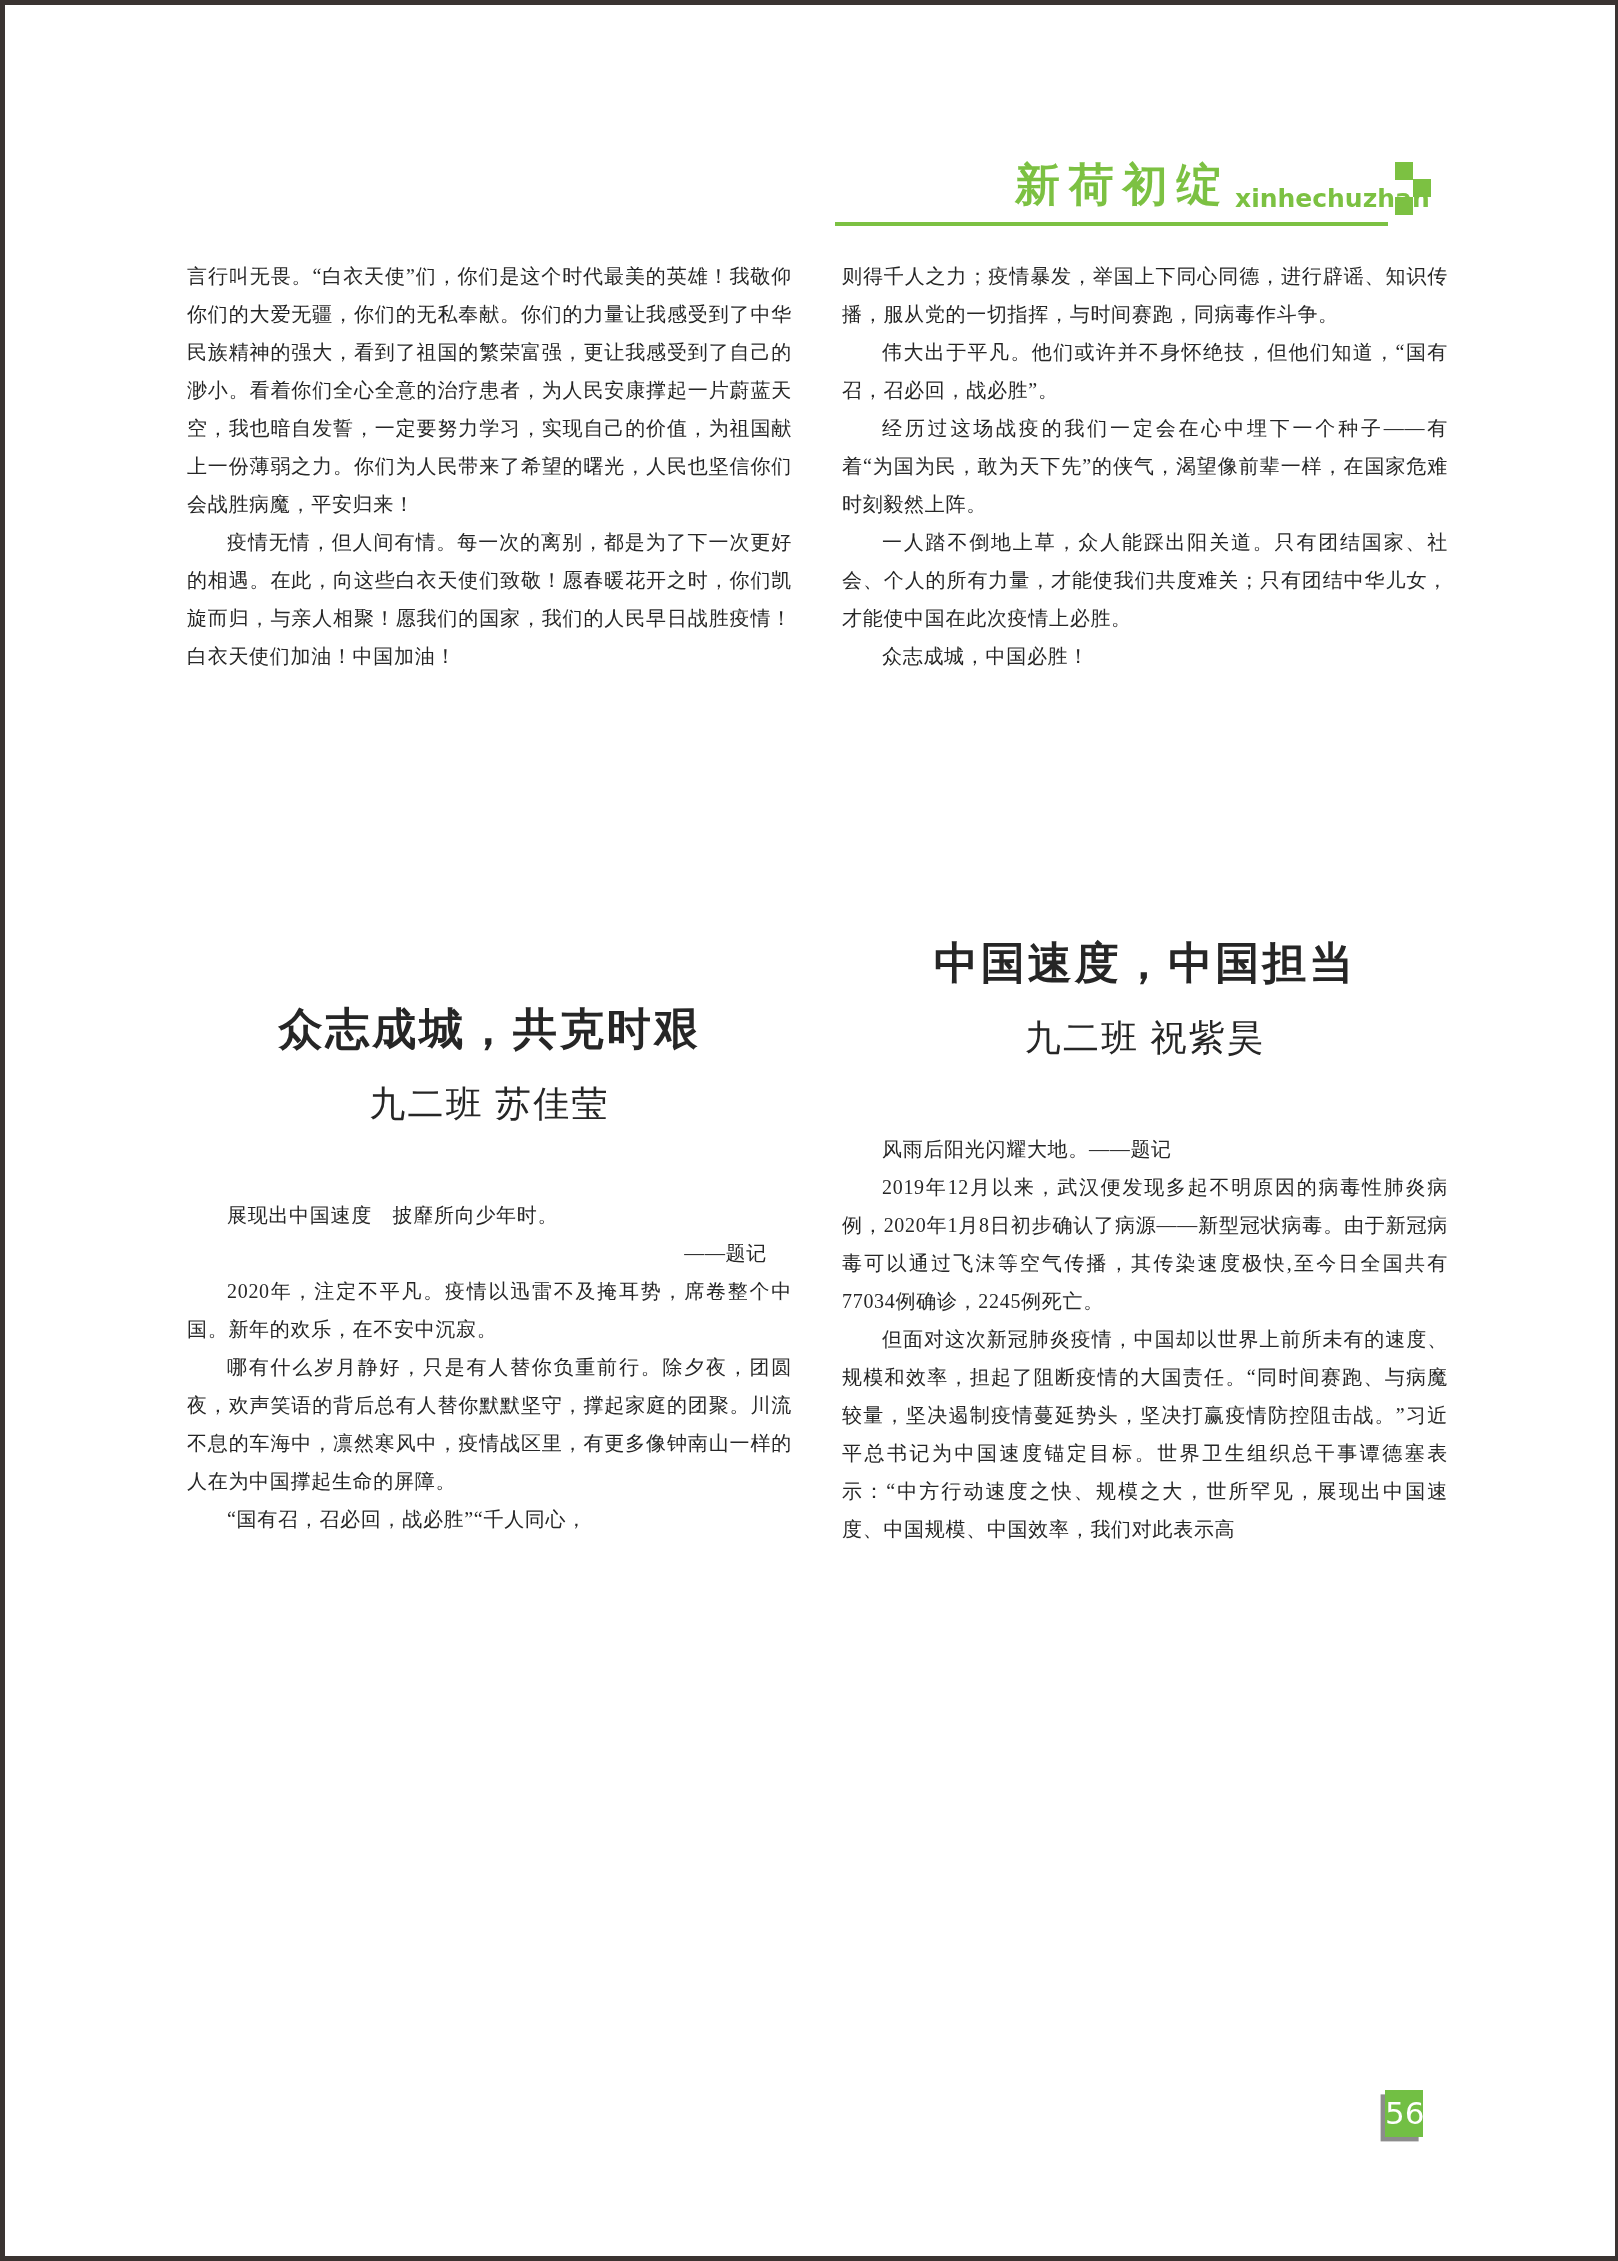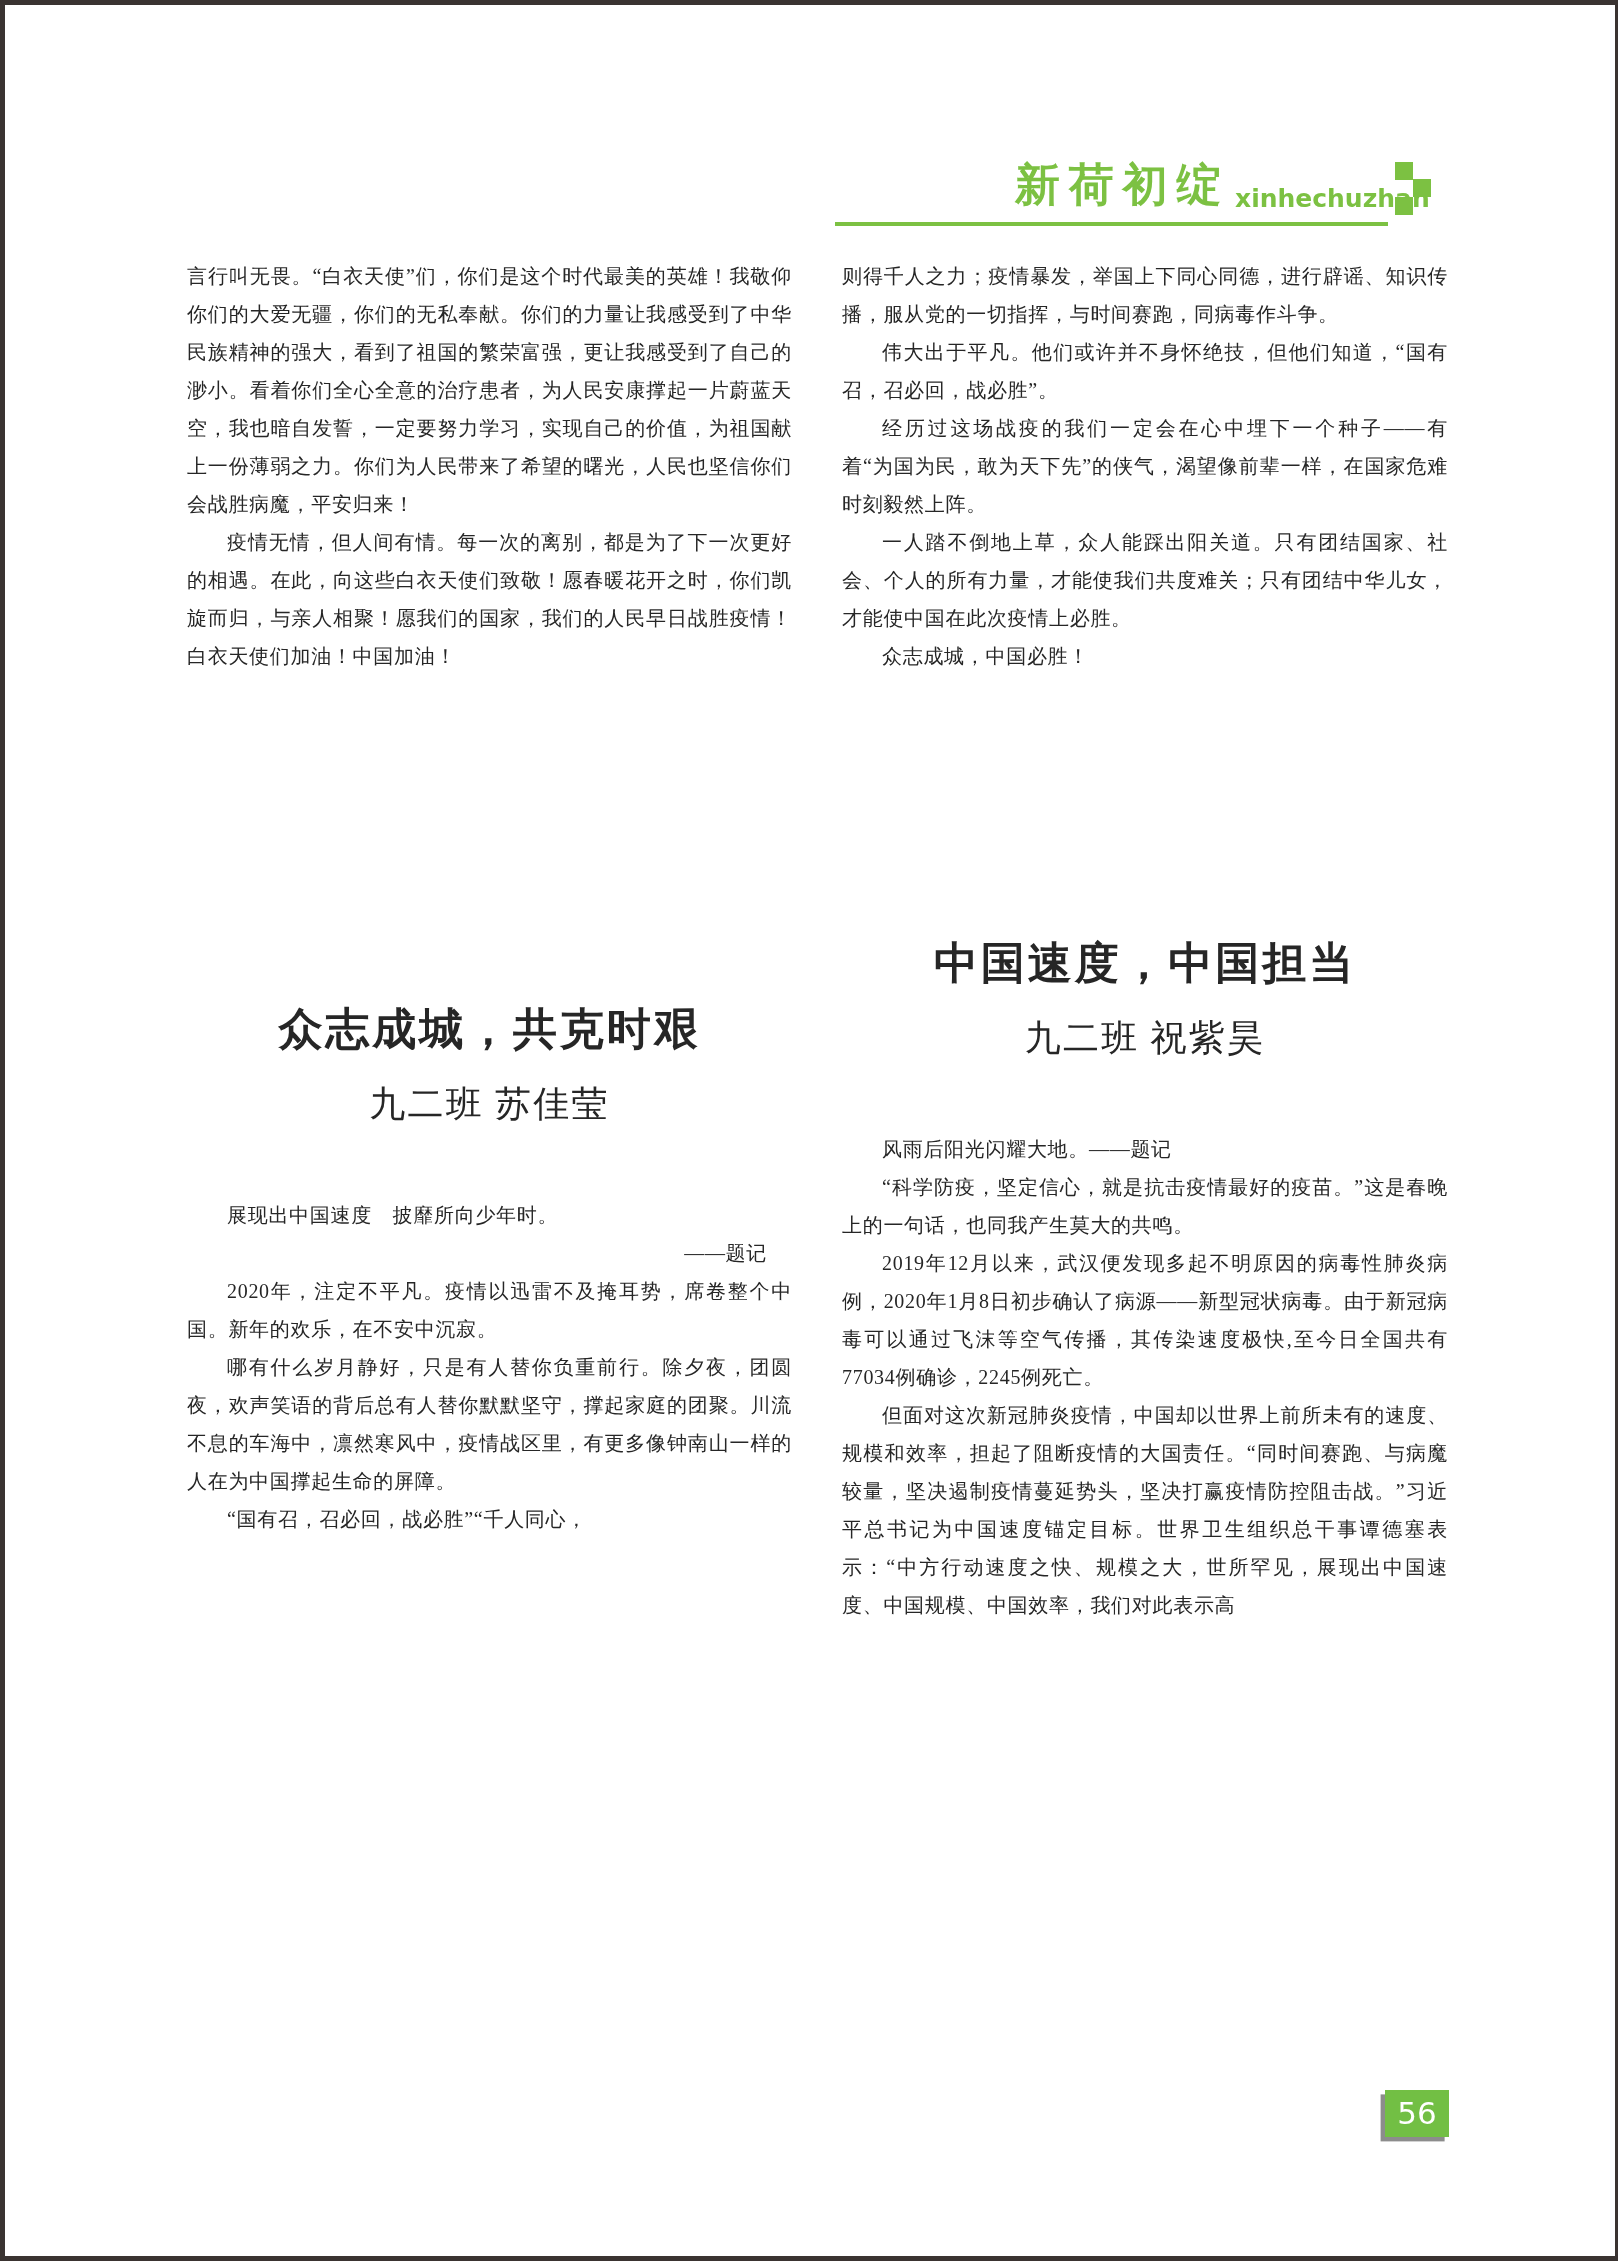--- a/index.html
+++ b/index.html
@@ -94,21 +94,21 @@
     text-align: right !important;
     text-indent: 0 !important;
     padding-right: 25px;
   }
 
   
   .page-number {
     position: absolute;
     left: 1380px;
     top: 2085px;
-    width: 64px;
+    width: 38px;
     height: 47px;
     background: #72bf44;
     box-shadow: -4.4px 4.4px 0 #8c8c8c;
     color: #ffffff;
     font-family: "DejaVu Sans", sans-serif;
     font-size: 31px;
     line-height: 47px;
     text-align: center;
   }
 </style>
@@ -147,21 +147,20 @@
       <p>经历过这场战疫的我们一定会在心中埋下一个种子——有着“为国为民，敢为天下先”的侠气，渴望像前辈一样，在国家危难时刻毅然上阵。</p>
       <p>一人踏不倒地上草，众人能踩出阳关道。只有团结国家、社会、个人的所有力量，才能使我们共度难关；只有团结中华儿女，才能使中国在此次疫情上必胜。</p>
       <p>众志成城，中国必胜！</p>
     </div>
 
   <div class="col essay-right">
     <div class="essay-title">中国速度，中国担当</div>
     <div class="essay-author">九二班 祝紫昊</div>
     <p class="epigraph">风雨后阳光闪耀大地。——题记</p>
     <div>
-        <p>“科学防疫，坚定信心，就是抗击疫情最好的疫苗。”这是春晚上的一句话，也同我产生莫大的共鸣。</p>
         <p>2019年12月以来，武汉便发现多起不明原因的病毒性肺炎病例，2020年1月8日初步确认了病源——新型冠状病毒。由于新冠病毒可以通过飞沫等空气传播，其传染速度极快,至今日全国共有77034例确诊，2245例死亡。</p>
         <p>但面对这次新冠肺炎疫情，中国却以世界上前所未有的速度、规模和效率，担起了阻断疫情的大国责任。“同时间赛跑、与病魔较量，坚决遏制疫情蔓延势头，坚决打赢疫情防控阻击战。”习近平总书记为中国速度锚定目标。世界卫生组织总干事谭德塞表示：“中方行动速度之快、规模之大，世所罕见，展现出中国速度、中国规模、中国效率，我们对此表示高</p>
       </div>
   </div>
 
   <div class="page-number">56</div>
 
 </div>
 
 

